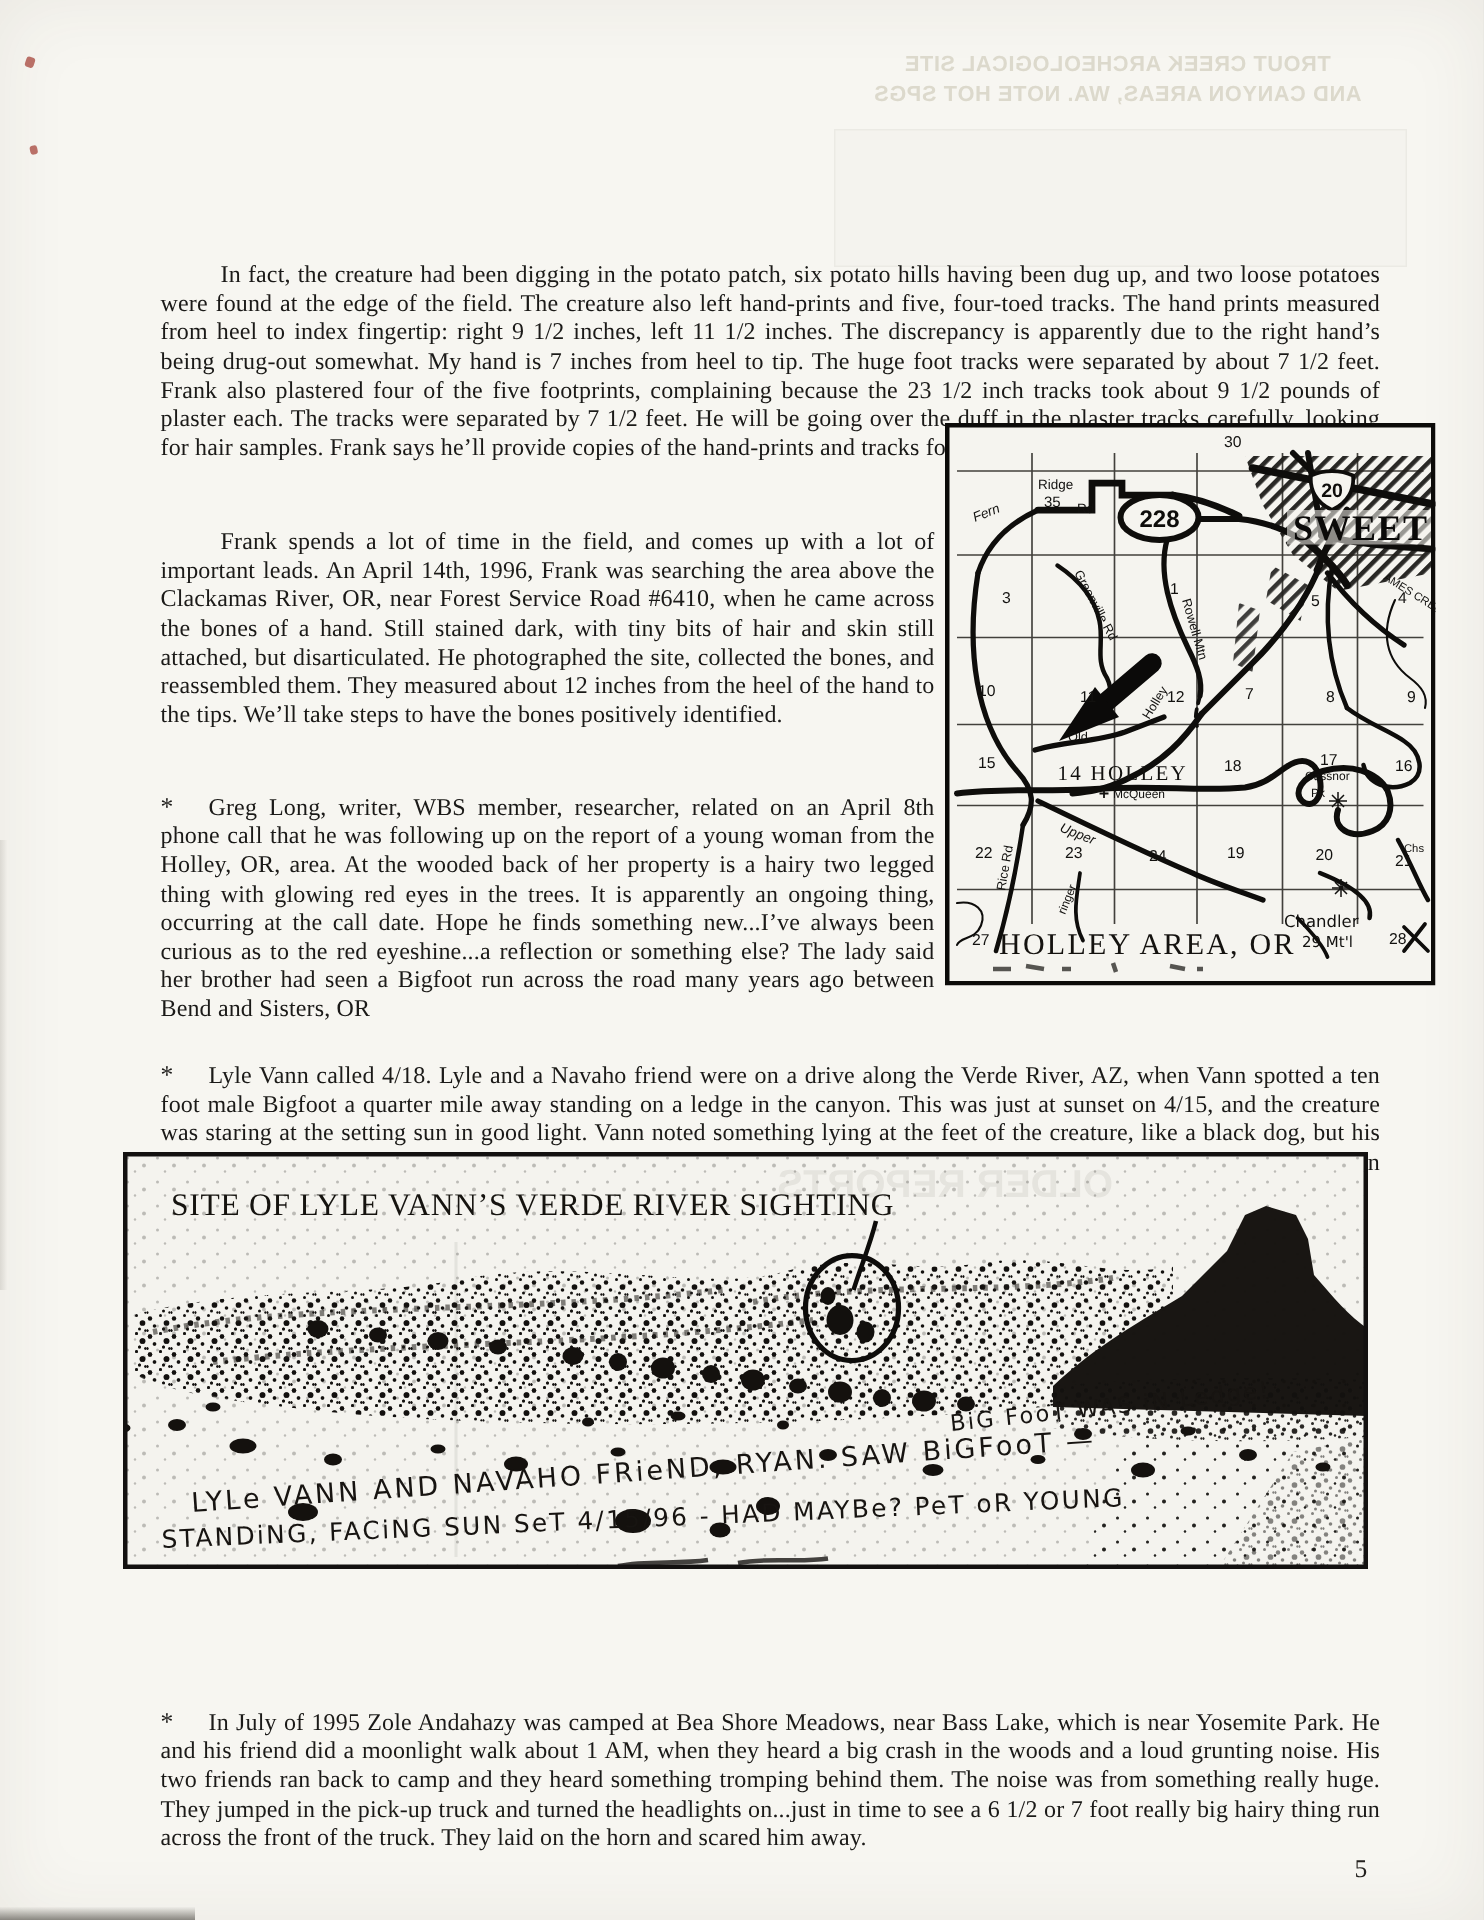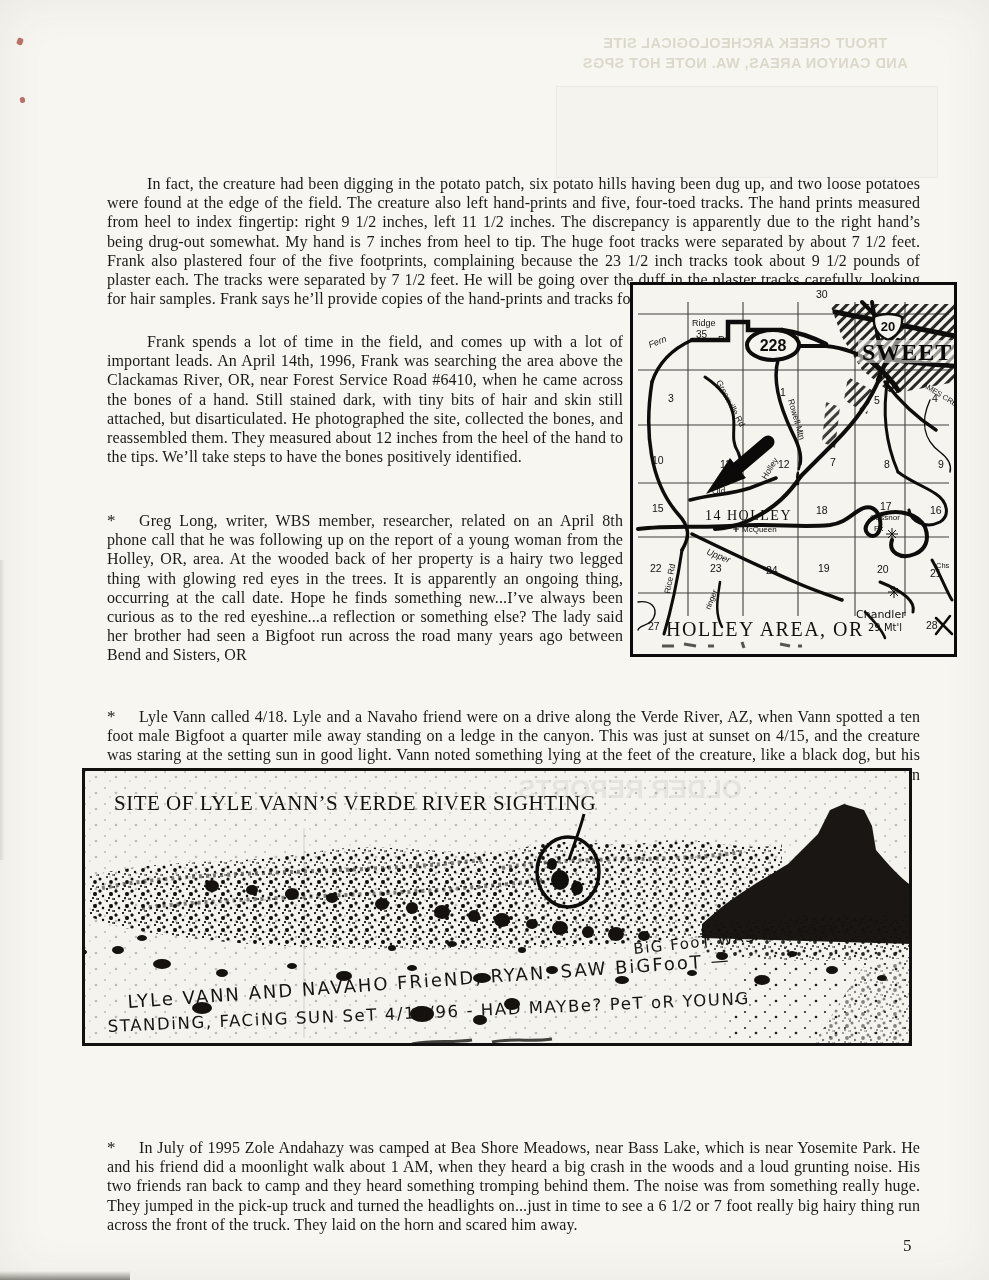--- a/index.html
+++ b/index.html
@@ -2,22 +2,22 @@
 <html><head>
 <meta charset="utf-8">
 <style>
   html,body{margin:0;padding:0;background:#e8e6e0;}
   .page{position:relative;width:989px;height:1280px;background:#f7f6f1;overflow:hidden;
         font-family:"Liberation Serif",serif;color:#1b1a18;
         box-shadow:inset 0 0 50px rgba(70,62,45,.07);}
   .para{position:absolute;text-align:justify;font-size:16px;line-height:19.2px;letter-spacing:.1px;margin-top:44px;}
   .indent{text-indent:40px;}
   #p1{top:130px;left:107px;width:813px;}
-  #p2{top:288px;left:107px;width:516px;}
-  #p3{top:467px;left:107px;width:516px;}
+  #p2{top:308px;left:107px;width:516px;}
+  #p3{top:484px;left:107px;width:516px;}
   #p4{top:663px;left:107px;width:813px;}
   #p5{top:1094px;left:107px;width:813px;}
   .bullet{display:inline-block;width:32px;text-indent:0;font-size:17px;}
   .map-box{position:absolute;top:282px;left:630px;width:327px;height:375px;}
   .photo-box{position:absolute;top:768px;left:82px;width:830px;height:278px;}
   .ghost-header{position:absolute;top:33px;left:540px;width:410px;text-align:center;
         transform:scaleX(-1);font-family:"Liberation Sans",sans-serif;font-weight:bold;
         font-size:14.5px;line-height:20px;color:#dcd9cc;letter-spacing:.4px;}
   .ghost-box{position:absolute;top:86px;left:556px;width:380px;height:90px;
         border:1px solid rgba(80,75,60,.05);background:rgba(80,75,60,.015);}

